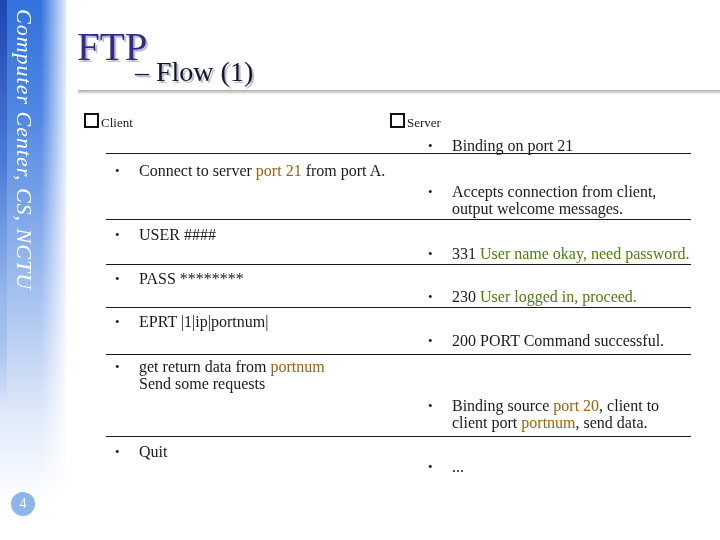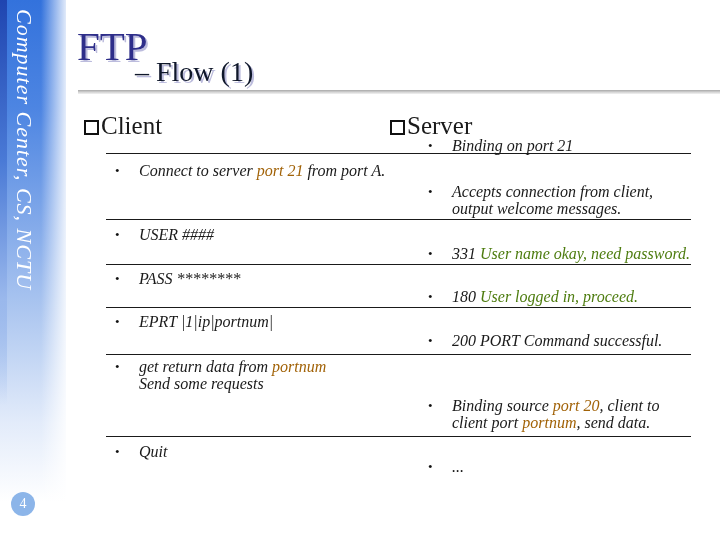--- a/index.html
+++ b/index.html
@@ -35,33 +35,33 @@
   }
   .subtitle{
     position:absolute;left:135px;top:56px;font-size:28px;color:#0f172a;
     text-shadow:2px 2px 0 #bcbcdd;white-space:nowrap;
   }
   .title-rule{
     position:absolute;left:78px;top:90px;width:642px;height:4px;
     background:linear-gradient(to bottom,#a8a8a8,#d8d8d8 60%,#f2f2f2);
   }
   
-  .sec-header{position:absolute;top:112px;font-size:25px;white-space:nowrap;}
+  .sec-header{position:absolute;top:112px;font-size:13px;white-space:nowrap;}
   .sec-client{left:84px;}
   .sec-server{left:390px;}
   .sq{
     display:inline-block;width:11px;height:11px;border:2px solid #111111;
     margin-right:2px;position:relative;top:1px;background:#ffffff;
   }
   
   .item{position:absolute;display:flex;font-size:16px;line-height:17px;}
   .item.client{left:115px;}
   .item.server{left:428px;}
   .bullet{width:24px;font-size:13px;line-height:17px;color:#111111;flex:none;}
-  .ln{white-space:nowrap;font-style:italic;}
+  .ln{white-space:nowrap;}
   .red{color:#a16207;}
   .gray{color:#4d7c0f;}
   .sep{position:absolute;left:106px;width:585px;height:0;border-top:1px solid #1a1a1a;}
 </style>
 </head>
 <body>
 
 <div class="slide">
 
   <div class="sidebar">
@@ -131,21 +131,21 @@
     <span class="bullet">•</span>
     <div>
       <div class="ln"><span class="">PASS ********</span></div>
     </div>
   </div>
 
   <div class="item server" style="top:288px">
     <span class="bullet">•</span>
     <div>
       <div class="ln">
-        <span class="">180 </span><span class="gray">User logged in, proceed.</span>
+        <span class="">230 </span><span class="gray">User logged in, proceed.</span>
       </div>
     </div>
   </div>
 
   <div class="sep" style="top:307px"></div>
 
   <div class="item client" style="top:313px">
     <span class="bullet">•</span>
     <div>
       <div class="ln"><span class="">EPRT |1|ip|portnum|</span></div>

